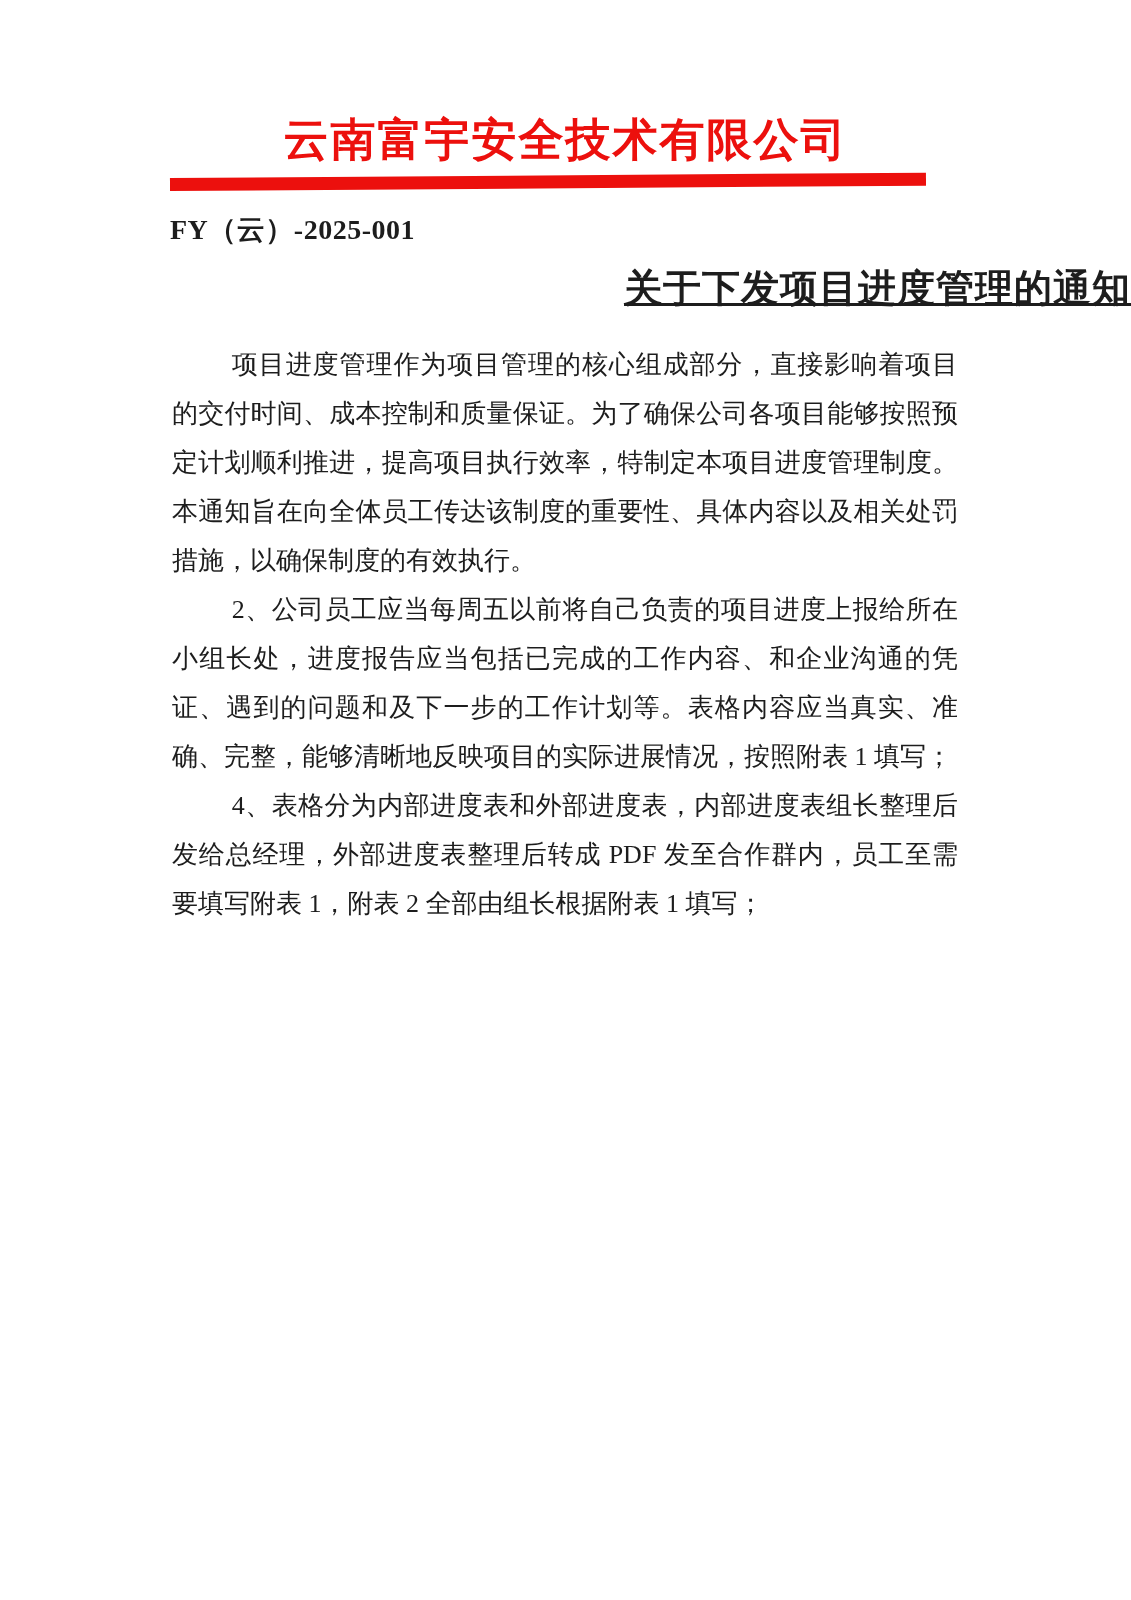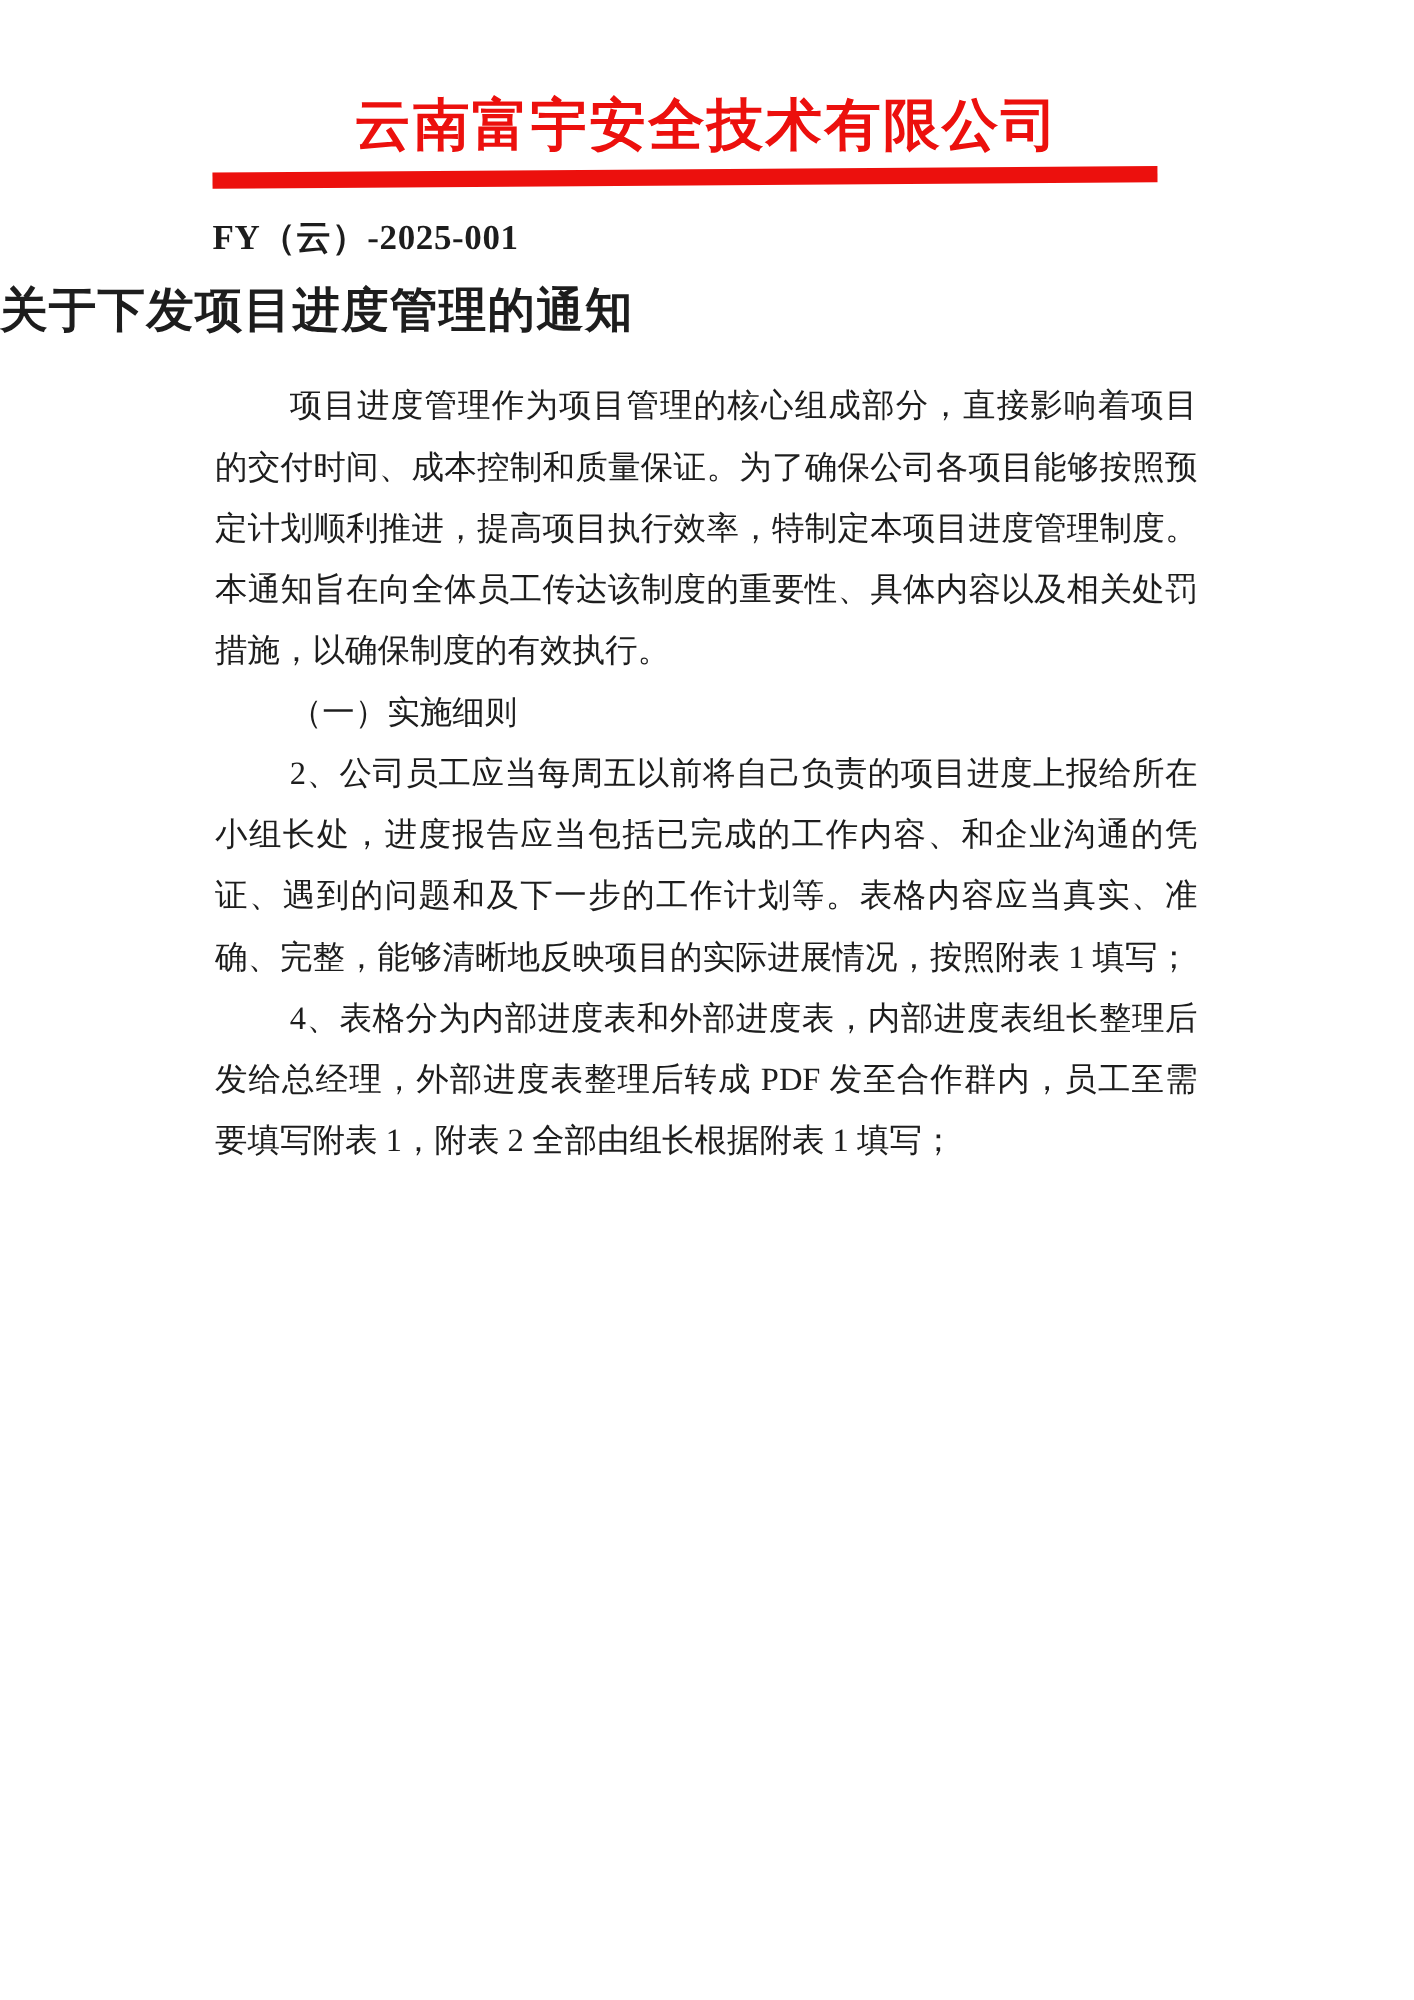--- a/index.html
+++ b/index.html
@@ -6,21 +6,21 @@
   .page {
     position: relative;
     width: 1131px;
     height: 1600px;
     margin: 0 auto;
     background: #ffffff;
     overflow: hidden;
     font-family: "Liberation Serif", "DejaVu Serif", serif;
     color: #1d1d1d;
   }
-  .letterhead { padding-top: 72px; }
+  .letterhead { padding-top: 112px; }
   .company-name {
     text-align: center;
     color: var(--accent, #ec100d);
     font-size: 45px;
     font-weight: bold;
     letter-spacing: 2px;
     line-height: 1.25;
     white-space: nowrap;
   }
   .red-bar {
@@ -36,24 +36,25 @@
     width: 788px;
     box-sizing: border-box;
     padding-right: 40px;
     text-align: left;
     font-size: 28px;
     font-weight: bold;
     letter-spacing: 0.5px;
   }
   .notice-title {
     margin-top: 14px;
-    text-align: left;
+    text-align: right;
     font-size: 38px;
     font-weight: bold;
     letter-spacing: 1px;
+    text-decoration: underline;
   }
   .notice-body {
     margin: 26px 13px 0 172px;
     width: 786px;
     font-size: 26px;
     line-height: 49px;
     text-align: justify;
   }
   .notice-body p {
     margin: 0;
@@ -71,18 +72,17 @@
     <div class="company-name">云南富宇安全技术有限公司</div>
     <div class="red-bar"></div>
   </div>
 
   <div class="doc-number">FY（云）-2025-001</div>
 
   <div class="notice-title">关于下发项目进度管理的通知</div>
 
   <div class="notice-body">
     <p>项目进度管理作为项目管理的核心组成部分，直接影响着项目的交付时间、成本控制和质量保证。为了确保公司各项目能够按照预定计划顺利推进，提高项目执行效率，特制定本项目进度管理制度。本通知旨在向全体员工传达该制度的重要性、具体内容以及相关处罚措施，以确保制度的有效执行。</p>
-    <p>（一）实施细则</p>
     <p>2、公司员工应当每周五以前将自己负责的项目进度上报给所在小组长处，进度报告应当包括已完成的工作内容、和企业沟通的凭证、遇到的问题和及下一步的工作计划等。表格内容应当真实、准确、完整，能够清晰地反映项目的实际进展情况，按照附表 1 填写；</p>
     <p>4、表格分为内部进度表和外部进度表，内部进度表组长整理后发给总经理，外部进度表整理后转成 PDF 发至合作群内，员工至需要填写附表 1，附表 2 全部由组长根据附表 1 填写；</p>
   </div>
 
 </div>
 
 </body></html>

